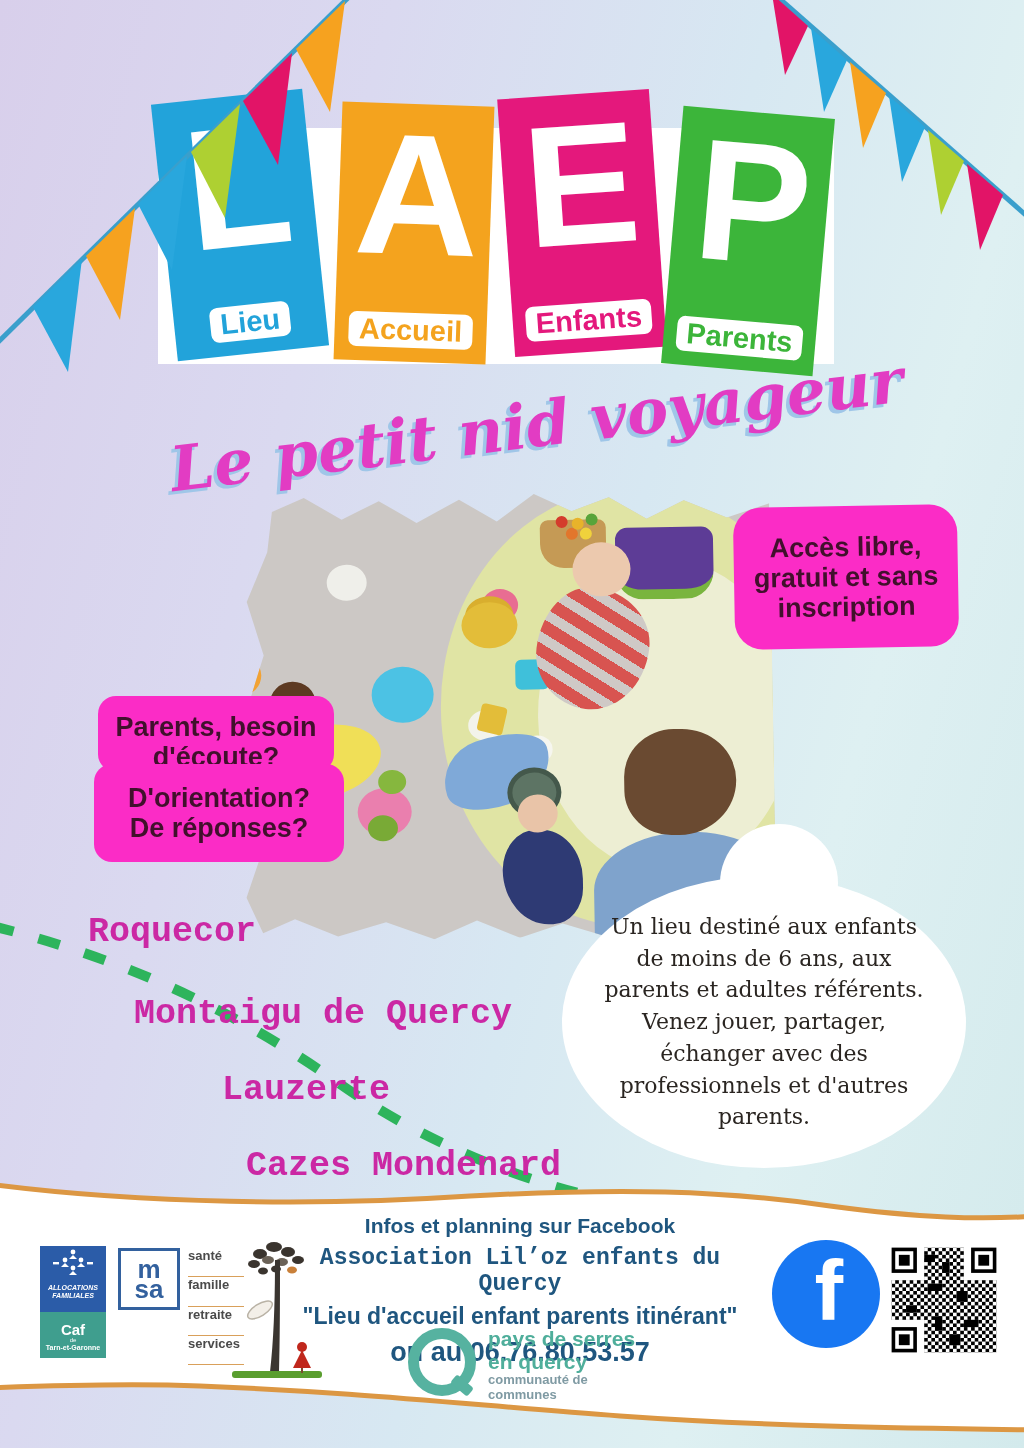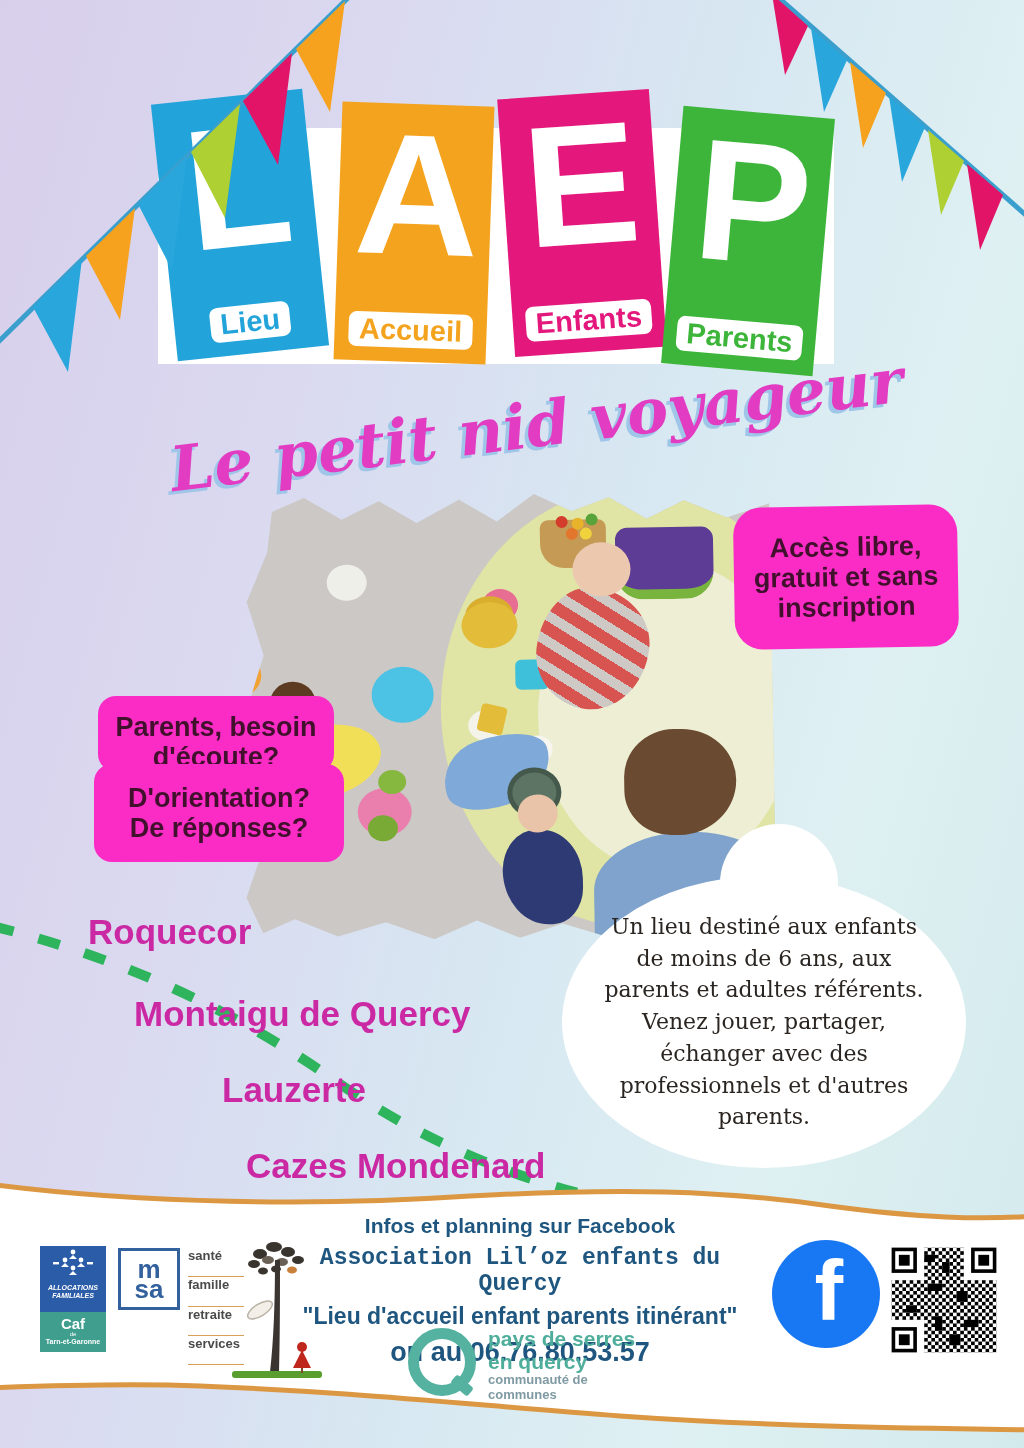--- a/index.html
+++ b/index.html
@@ -65,21 +65,21 @@
   .p27{left:50%;top:62%;width:44px;height:40px;background:#5d7464;border-radius:50%;border:5px solid #44584b;}
   
   .pink-badge{
     position:absolute;background:#fb2cc6;color:#41102c;font-weight:bold;text-align:center;
     display:flex;flex-direction:column;justify-content:center;line-height:1.12;
   }
   .access{left:734px;top:506px;width:224px;height:142px;border-radius:28px;font-size:27px;transform:rotate(-1deg);}
   .pq1{left:98px;top:696px;width:236px;height:76px;border-radius:18px;font-size:27px;justify-content:flex-end;}
   .pq2{left:94px;top:764px;width:250px;height:98px;border-radius:18px;font-size:27px;}
   
-  .town{position:absolute;font-weight:bold;font-size:35px;color:#cb28a4;white-space:nowrap;}
+  .town{position:absolute;font-weight:bold;font-size:35px;color:#cb28a4;white-space:nowrap;font-family:Liberation Mono, monospace;}
   .t1{left:88px;top:912px;}
   .t2{left:134px;top:994px;}
   .t3{left:178px;top:1070px;margin-left:44px;}
   .t4{left:246px;top:1146px;}
   
   .bubble{position:absolute;left:562px;top:876px;width:404px;height:292px;background:#ffffff;border-radius:50%;}
   .bubble::before{content:"";position:absolute;left:158px;top:-52px;width:118px;height:118px;background:#ffffff;border-radius:50%;}
   .bubble-text{position:absolute;left:14px;right:14px;top:0;bottom:0;display:flex;flex-direction:column;justify-content:center;
     text-align:center;font-family:"DejaVu Serif",serif;font-size:22px;line-height:1.44;color:#2a2521;}
   .bubble-text span{display:block;}
@@ -87,21 +87,21 @@
   .svg-abs{position:absolute;}
   
   .f-lines{position:absolute;left:292px;top:1214px;width:456px;text-align:center;color:#1f567f;font-weight:bold;}
   .f-lines .l1{display:block;font-size:21px;margin-bottom:7px;}
   .f-lines .l2{display:block;font-size:23px;margin-bottom:6px;font-family:Liberation Mono, monospace;}
   .f-lines .l3{display:block;font-size:23px;margin-bottom:7px;}
   .f-lines .l4{display:block;font-size:27px;}
   .caf{position:absolute;left:40px;top:1246px;width:66px;text-align:center;}
   .caf-blue{background:#2b5ca8;height:64px;padding-top:2px;}
   .caf-txt{color:#fff;font-style:italic;font-weight:bold;font-size:7px;line-height:1.2;display:block;}
-  .caf-teal{background:#3f9e8e;color:#fff;height:36px;padding-top:4px;}
+  .caf-teal{background:#3f9e8e;color:#fff;height:36px;padding-top:10px;}
   .caf-name{display:block;font-size:15px;font-weight:bold;line-height:1;}
   .caf-de{display:block;font-size:6px;line-height:1.2;}
   .caf-dept{display:block;font-size:7px;font-weight:bold;line-height:1.2;}
   .msa{position:absolute;left:118px;top:1248px;display:flex;}
   .msa-box{width:56px;height:56px;border:3px solid #33619e;background:#fff;color:#33619e;font-weight:bold;
     display:flex;flex-direction:column;align-items:center;justify-content:center;line-height:0.78;font-size:26px;}
   .msa-services{margin-left:8px;display:flex;flex-direction:column;justify-content:center;}
   .msa-services span{font-size:13px;font-weight:bold;color:#4a4a4a;border-bottom:1px solid #d9a05a;padding:0 4px 12px 0;line-height:1.25;}
   .tree{position:absolute;left:230px;top:1238px;}
   .pays{position:absolute;left:408px;top:1328px;display:flex;}

